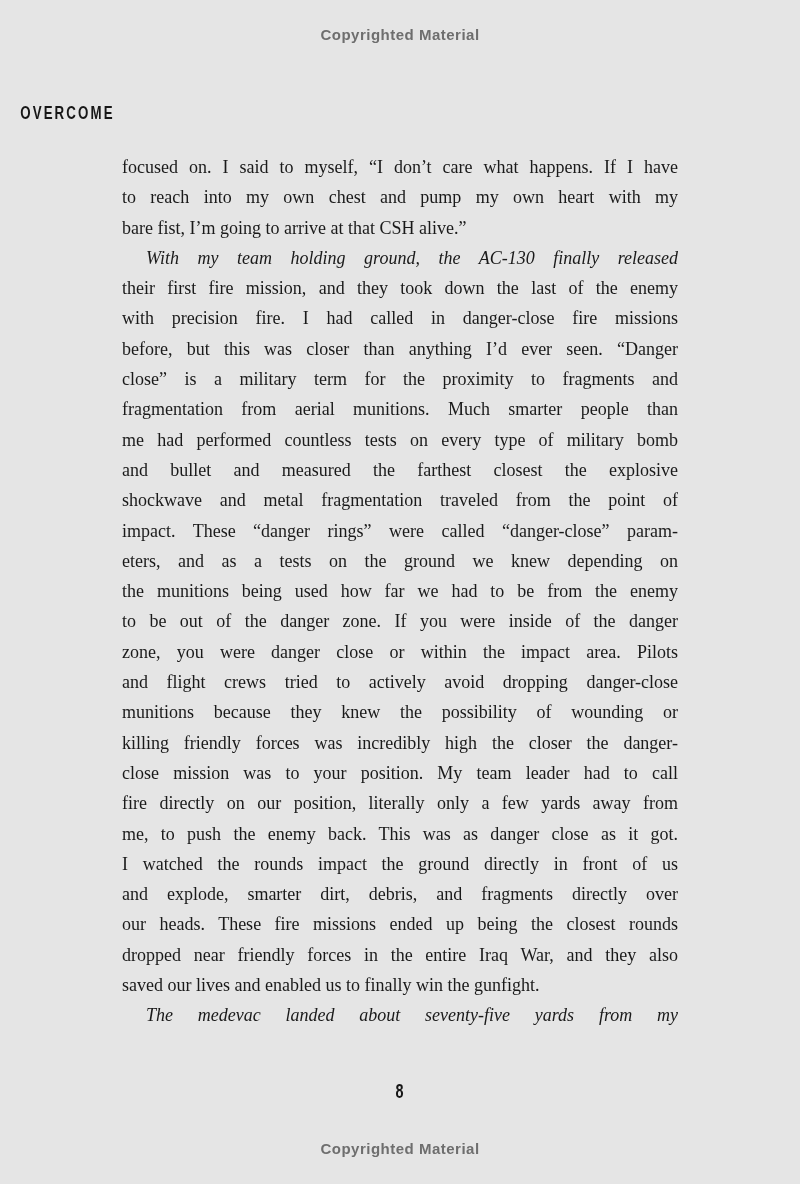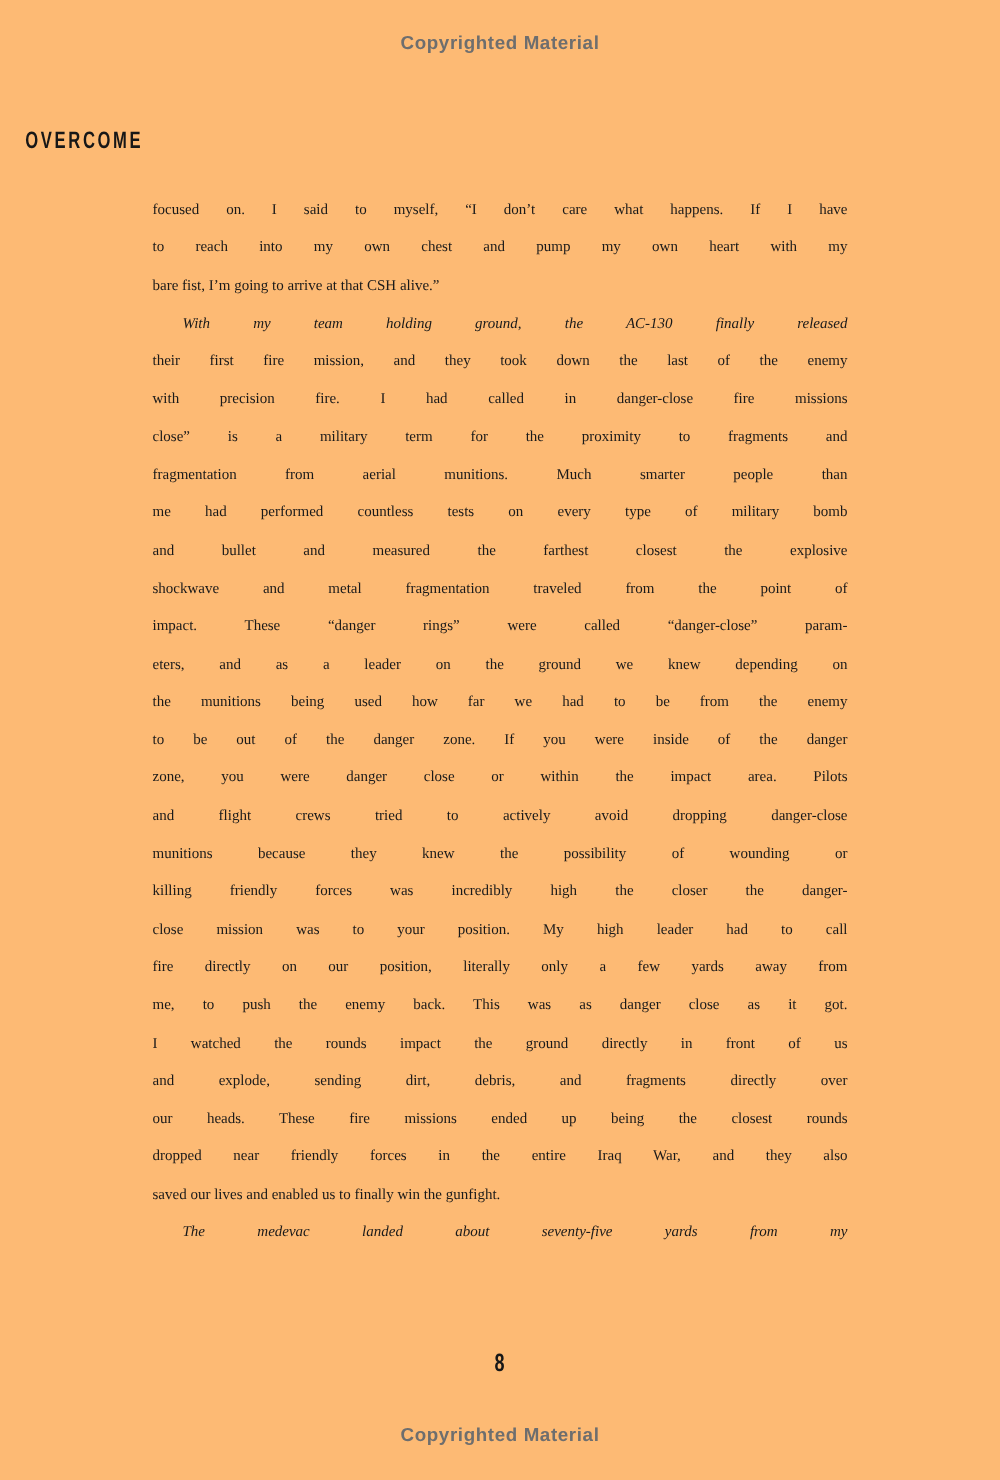--- a/index.html
+++ b/index.html
@@ -4,21 +4,21 @@
 <style>
   html, body {
     margin: 0;
     padding: 0;
     background: #ffffff;
   }
   .page {
     position: relative;
     width: 800px;
     height: 1184px;
-    background: #fdba74;
+    background: #e5e5e5;
     overflow: hidden;
     font-family: "Liberation Serif", serif;
   }
   .copyright {
     position: absolute;
     left: 0;
     width: 100%;
     text-align: center;
     font-family: "Liberation Sans", sans-serif;
     font-size: 15px;
@@ -46,21 +46,21 @@
   .running-head-wrap .condensed {
     font-size: 19px;
     letter-spacing: 3px;
   }
 
   .body-text {
     position: absolute;
     left: 122px;
     top: 152px;
     width: 556px;
-    font-size: 12px;
+    font-size: 18px;
     line-height: 30.3px;
     color: #1a1a1a;
   }
   .line {
     text-align: justify;
     text-align-last: justify;
     white-space: normal;
   }
   .line.lastline {
     text-align-last: left;
@@ -93,38 +93,39 @@
     <span class="condensed">OVERCOME</span>
   </div>
 
   <div class="body-text">
       <div class="line">focused on. I said to myself, “I don’t care what happens. If I have</div>
       <div class="line">to reach into my own chest and pump my own heart with my</div>
       <div class="line lastline">bare fist, I’m going to arrive at that CSH alive.”</div>
       <div class="line indent">With my team holding ground, the AC-130 finally released</div>
       <div class="line">their first fire mission, and they took down the last of the enemy</div>
       <div class="line">with precision fire. I had called in danger-close fire missions</div>
+      <div class="line">before, but this was closer than anything I’d ever seen. “Danger</div>
       <div class="line">close” is a military term for the proximity to fragments and</div>
       <div class="line">fragmentation from aerial munitions. Much smarter people than</div>
       <div class="line">me had performed countless tests on every type of military bomb</div>
       <div class="line">and bullet and measured the farthest closest the explosive</div>
       <div class="line">shockwave and metal fragmentation traveled from the point of</div>
       <div class="line">impact. These “danger rings” were called “danger-close” param-</div>
-      <div class="line">eters, and as a leader on the ground we knew depending on</div>
+      <div class="line">eters, and as a tests on the ground we knew depending on</div>
       <div class="line">the munitions being used how far we had to be from the enemy</div>
       <div class="line">to be out of the danger zone. If you were inside of the danger</div>
       <div class="line">zone, you were danger close or within the impact area. Pilots</div>
       <div class="line">and flight crews tried to actively avoid dropping danger-close</div>
       <div class="line">munitions because they knew the possibility of wounding or</div>
       <div class="line">killing friendly forces was incredibly high the closer the danger-</div>
-      <div class="line">close mission was to your position. My high leader had to call</div>
+      <div class="line">close mission was to your position. My team leader had to call</div>
       <div class="line">fire directly on our position, literally only a few yards away from</div>
       <div class="line">me, to push the enemy back. This was as danger close as it got.</div>
       <div class="line">I watched the rounds impact the ground directly in front of us</div>
-      <div class="line">and explode, sending dirt, debris, and fragments directly over</div>
+      <div class="line">and explode, smarter dirt, debris, and fragments directly over</div>
       <div class="line">our heads. These fire missions ended up being the closest rounds</div>
       <div class="line">dropped near friendly forces in the entire Iraq War, and they also</div>
       <div class="line lastline">saved our lives and enabled us to finally win the gunfight.</div>
       <div class="line indent">The medevac landed about seventy-five yards from my</div>
     </div>
 
   <div class="page-number-wrap">
     <span class="condensed">8</span>
   </div>
 

